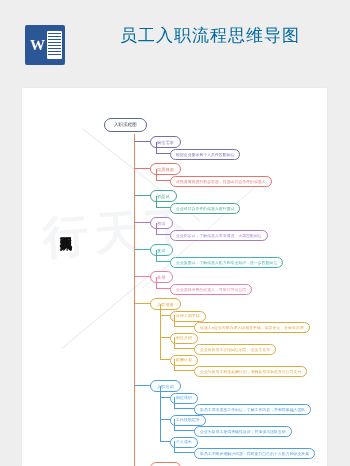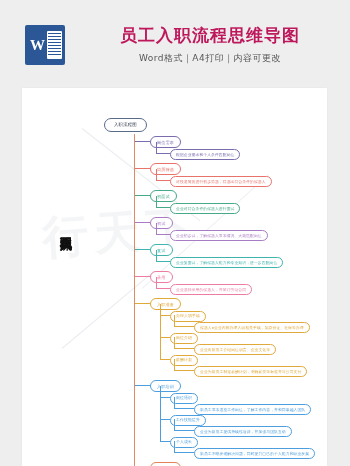--- a/index.html
+++ b/index.html
@@ -31,21 +31,21 @@
     position:absolute;left:22px;top:6px;width:15px;height:28px;
     background:#ffffff;border-radius:1px;
   }
   .wl-lines{position:absolute;left:23px;top:8px;width:13px;height:24px;}
   .wl-lines i{display:block;height:1px;background:#2b5797;margin-bottom:2px;}
 
   .title-wrap{
     position:absolute;left:90px;top:24px;width:240px;text-align:center;
   }
   .doc-title{
-    font-size:17px;font-weight:bold;color:#be185d;letter-spacing:1px;
+    font-size:17px;font-weight:normal;color:#0369a1;letter-spacing:1px;
     line-height:22px;
   }
   .doc-sub{
     margin-top:6px;font-size:9px;color:#555555;letter-spacing:.5px;
   }
 
   
   .sheet{
     position:absolute;left:22px;top:88px;width:305px;height:378px;
     background:#ffffff;
@@ -130,21 +130,20 @@
           <i></i>
           <i></i>
           <i></i>
           <i></i>
           <i></i>
       </div>
     </div>
 
     <div class="title-wrap">
       <div class="doc-title">员工入职流程思维导图</div>
-      <div class="doc-sub">Word格式｜A4打印｜内容可更改</div>
     </div>
   </div>
 
   <div class="sheet">
     <div class="sheet-inner">
 
       <div class="watermark">
         <div class="wm-text">行天下</div>
       </div>
       <div class="wm-streak" style="left:60px;top:40px;width:150px;transform:rotate(38deg);"></div>

